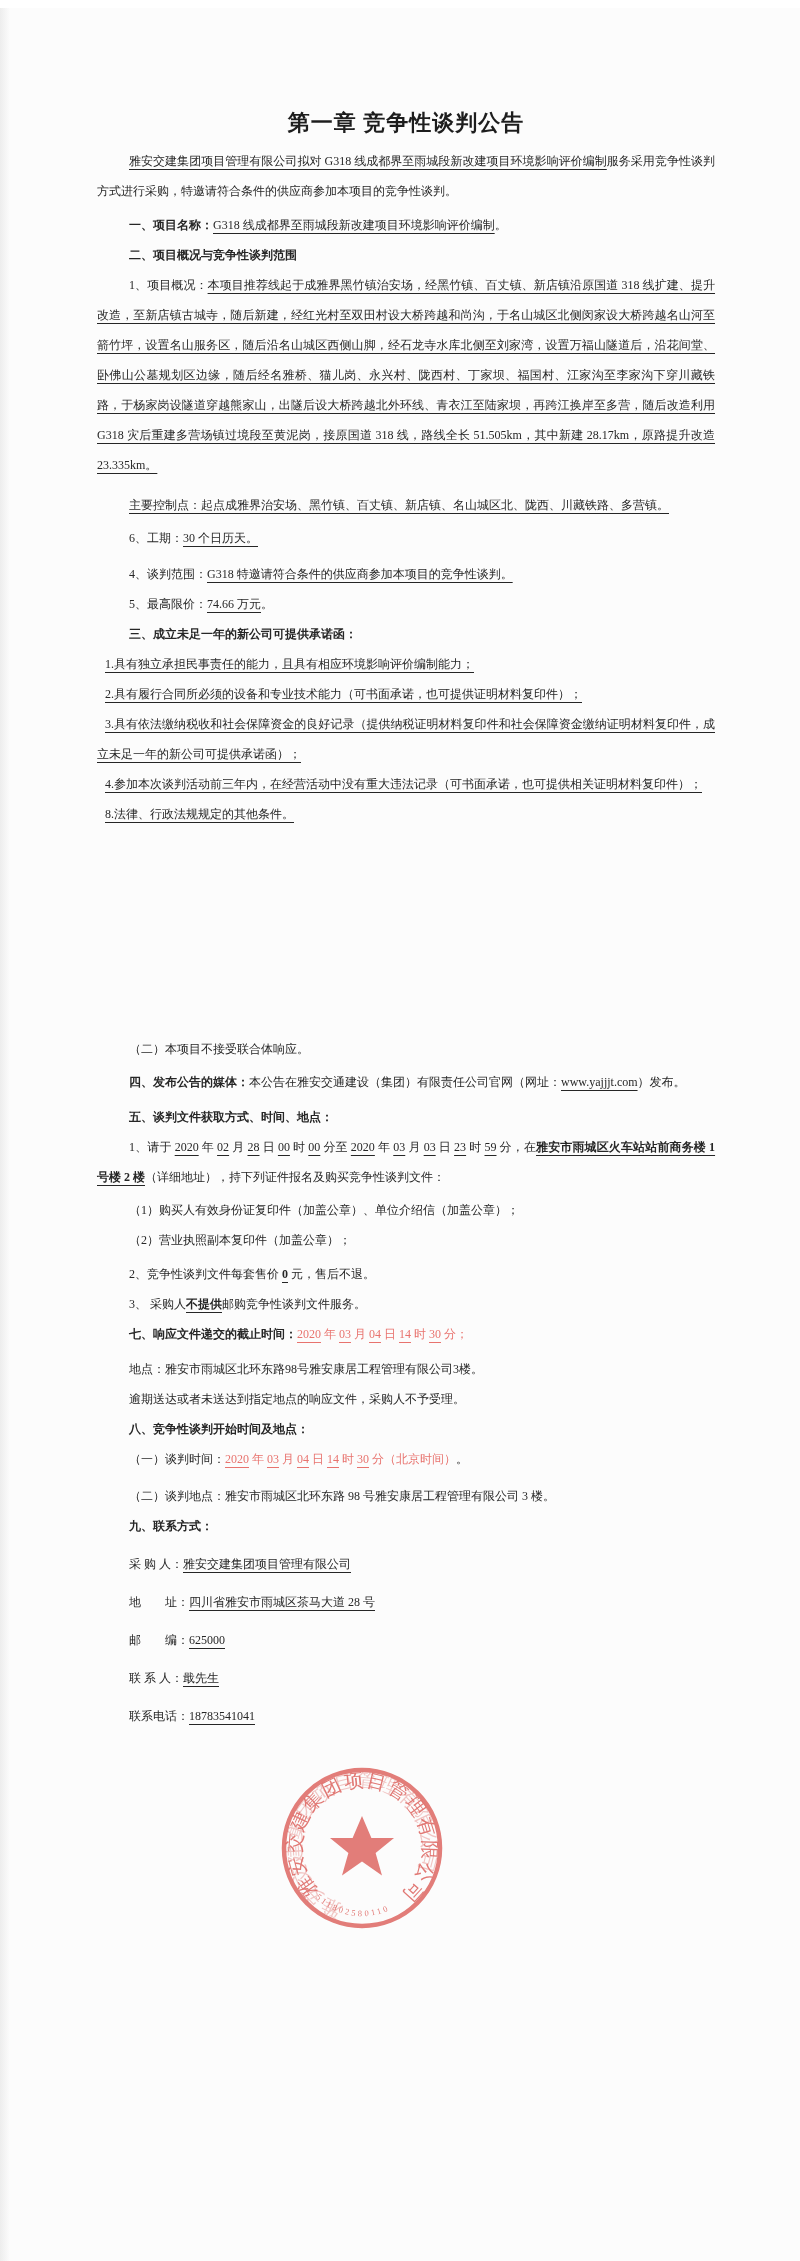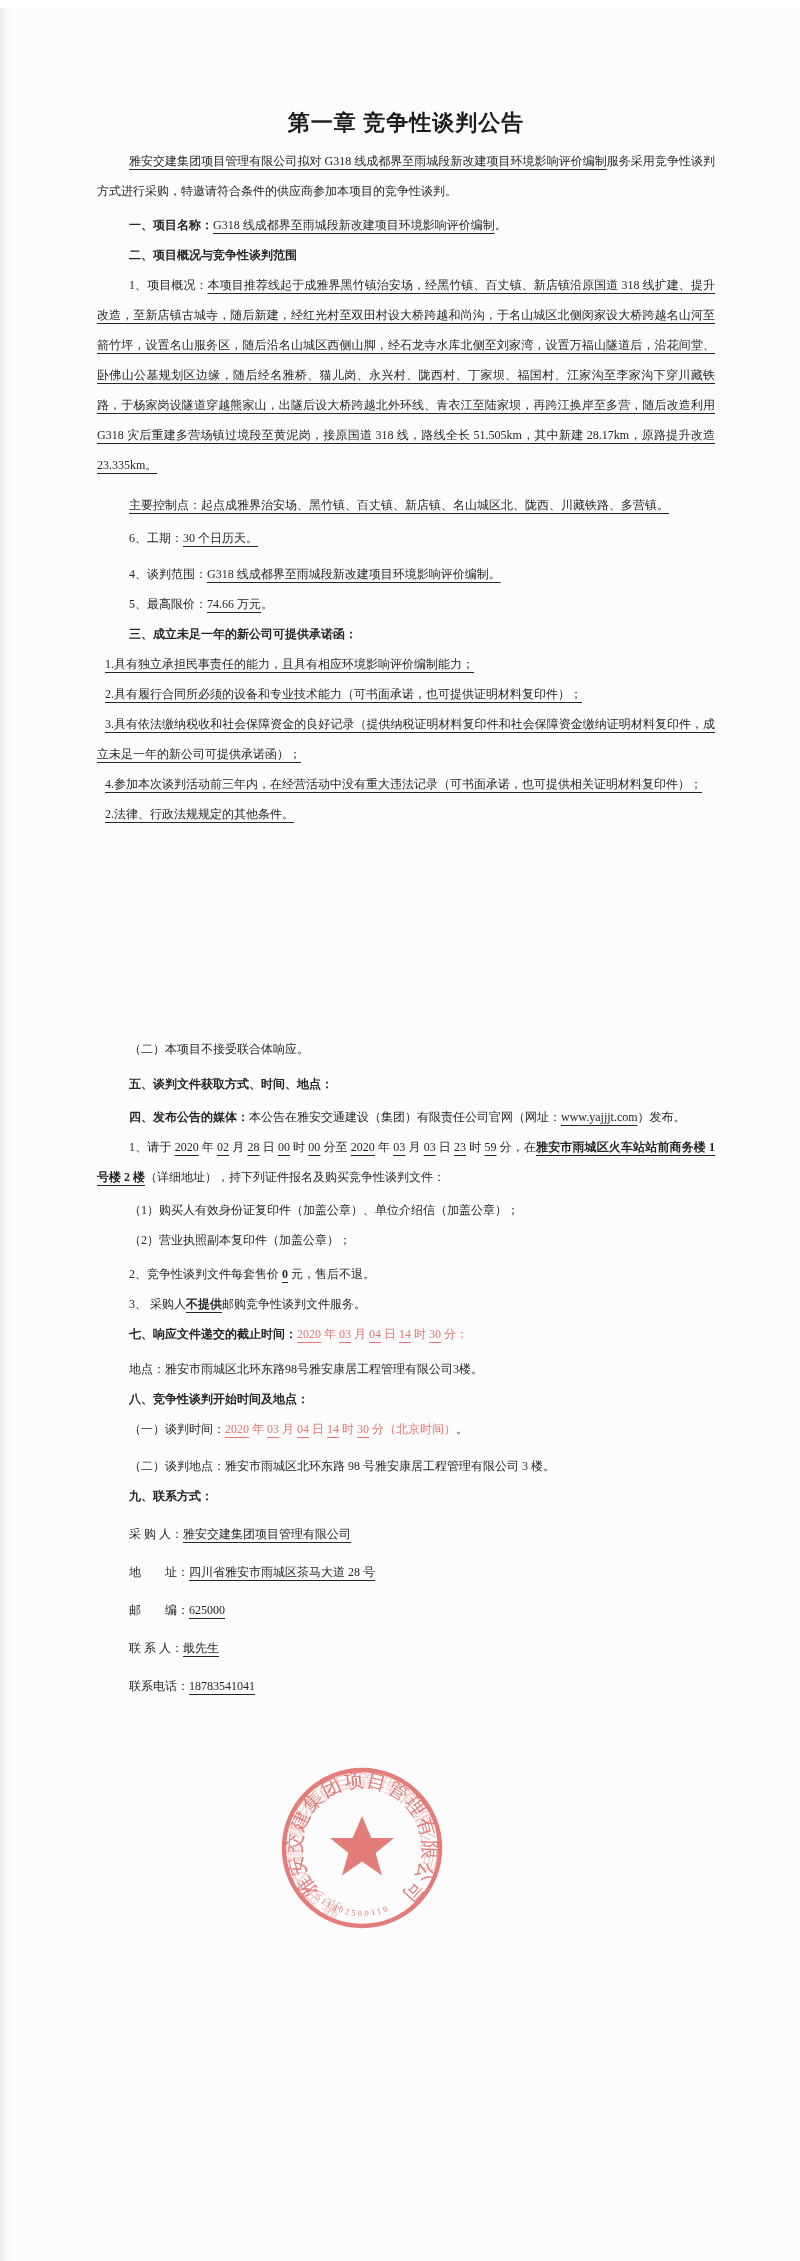--- a/index.html
+++ b/index.html
@@ -41,39 +41,40 @@
 <div class="page">
   <div class="content">
     <h1 class="title">第一章  竞争性谈判公告</h1>
     <div>
         <p class="para ind2" style="margin-top: 6px;"><span class="seg u">雅安交建集团项目管理有限公司拟对 G318 线成都界至雨城段新改建项目环境影响评价编制</span><span class="seg">服务采用竞争性谈判方式进行采购，特邀请符合条件的供应商参加本项目的竞争性谈判。</span></p>
         <p class="para ind2" style="margin-top: 4px;"><span class="seg b">一、项目名称：</span><span class="seg u">G318 线成都界至雨城段新改建项目环境影响评价编制</span><span class="seg">。</span></p>
         <p class="para ind2"><span class="seg b">二、项目概况与竞争性谈判范围</span></p>
         <p class="para ind2"><span class="seg">1、项目概况：</span><span class="seg u">本项目推荐线起于成雅界黑竹镇治安场，经黑竹镇、百丈镇、新店镇沿原国道 318 线扩建、提升改造，至新店镇古城寺，随后新建，经红光村至双田村设大桥跨越和尚沟，于名山城区北侧闵家设大桥跨越名山河至箭竹坪，设置名山服务区，随后沿名山城区西侧山脚，经石龙寺水库北侧至刘家湾，设置万福山隧道后，沿花间堂、卧佛山公墓规划区边缘，随后经名雅桥、猫儿岗、永兴村、陇西村、丁家坝、福国村、江家沟至李家沟下穿川藏铁路，于杨家岗设隧道穿越熊家山，出隧后设大桥跨越北外环线、青衣江至陆家坝，再跨江换岸至多营，随后改造利用 G318 灾后重建多营场镇过境段至黄泥岗，接原国道 318 线，路线全长 51.505km，其中新建 28.17km，原路提升改造 23.335km。</span></p>
         <p class="para ind2" style="margin-top: 10px;"><span class="seg u">主要控制点：起点成雅界治安场、黑竹镇、百丈镇、新店镇、名山城区北、陇西、川藏铁路、多营镇。</span></p>
         <p class="para ind2" style="margin-top: 3px;"><span class="seg">6、工期：</span><span class="seg u">30 个日历天。</span></p>
-        <p class="para ind2" style="margin-top: 6px;"><span class="seg">4、谈判范围：</span><span class="seg u">G318 线成都界至雨城段新改建项目环境影响评价编制。</span></p>
+        <p class="para ind2" style="margin-top: 6px;"><span class="seg">4、谈判范围：</span><span class="seg u">G318 特邀请符合条件的供应商参加本项目的竞争性谈判。</span></p>
         <p class="para ind2"><span class="seg">5、最高限价：</span><span class="seg u">74.66 万元</span><span class="seg">。</span></p>
         <p class="para ind2"><span class="seg b">三、成立未足一年的新公司可提供承诺函：</span></p>
         <p class="para ind05"><span class="seg u">1.具有独立承担民事责任的能力，且具有相应环境影响评价编制能力；</span></p>
         <p class="para ind05"><span class="seg u">2.具有履行合同所必须的设备和专业技术能力（可书面承诺，也可提供证明材料复印件）；</span></p>
         <p class="para ind05"><span class="seg u">3.具有依法缴纳税收和社会保障资金的良好记录（提供纳税证明材料复印件和社会保障资金缴纳证明材料复印件，成立未足一年的新公司可提供承诺函）；</span></p>
         <p class="para ind05"><span class="seg u">4.参加本次谈判活动前三年内，在经营活动中没有重大违法记录（可书面承诺，也可提供相关证明材料复印件）；</span></p>
-        <p class="para ind05"><span class="seg u">2.法律、行政法规规定的其他条件。</span></p>
+        <p class="para ind05"><span class="seg u">8.法律、行政法规规定的其他条件。</span></p>
         <div class="spacer" style="height: 205px;"></div>
         <p class="para ind2"><span class="seg">（二）本项目不接受联合体响应。</span></p>
+        <p class="para ind2" style="margin-top: 3px;"><span class="seg b">四、发布公告的媒体：</span><span class="seg">本公告在雅安交通建设（集团）有限责任公司官网（网址：</span><span class="seg u">www.yajjjt.com</span><span class="seg">）发布。</span></p>
         <p class="para ind2" style="margin-top: 5px;"><span class="seg b">五、谈判文件获取方式、时间、地点：</span></p>
-        <p class="para ind2" style="margin-top: 3px;"><span class="seg b">四、发布公告的媒体：</span><span class="seg">本公告在雅安交通建设（集团）有限责任公司官网（网址：</span><span class="seg u">www.yajjjt.com</span><span class="seg">）发布。</span></p>
         <p class="para ind2"><span class="seg">1、请于 </span><span class="seg u">2020</span><span class="seg"> 年 </span><span class="seg u">02</span><span class="seg"> 月 </span><span class="seg u">28</span><span class="seg"> 日 </span><span class="seg u">00</span><span class="seg"> 时 </span><span class="seg u">00</span><span class="seg"> 分至 </span><span class="seg u">2020</span><span class="seg"> 年 </span><span class="seg u">03</span><span class="seg"> 月 </span><span class="seg u">03</span><span class="seg"> 日 </span><span class="seg u">23</span><span class="seg"> 时 </span><span class="seg u">59</span><span class="seg"> 分，在</span><span class="seg b u">雅安市雨城区火车站站前商务楼 1 号楼 2 楼</span><span class="seg">（详细地址），持下列证件报名及购买竞争性谈判文件：</span></p>
         <p class="para ind2" style="margin-top: 3px;"><span class="seg">（1）购买人有效身份证复印件（加盖公章）、单位介绍信（加盖公章）；</span></p>
         <p class="para ind2"><span class="seg">（2）营业执照副本复印件（加盖公章）；</span></p>
         <p class="para ind2" style="margin-top: 4px;"><span class="seg">2、竞争性谈判文件每套售价 </span><span class="seg b u">0</span><span class="seg"> 元，售后不退。</span></p>
         <p class="para ind2"><span class="seg">3、 采购人</span><span class="seg b u">不提供</span><span class="seg">邮购竞争性谈判文件服务。</span></p>
         <p class="para ind2"><span class="seg b">七、响应文件递交的截止时间：</span><span class="seg u red">2020</span><span class="seg red"> 年 </span><span class="seg u red">03</span><span class="seg red"> 月 </span><span class="seg u red">04</span><span class="seg red"> 日 </span><span class="seg u red">14</span><span class="seg red"> 时 </span><span class="seg u red">30</span><span class="seg red"> 分；</span></p>
         <p class="para ind2" style="margin-top: 5px;"><span class="seg">地点：雅安市雨城区北环东路98号雅安康居工程管理有限公司3楼。</span></p>
+        <p class="para ind2"><span class="seg">逾期送达或者未送达到指定地点的响应文件，采购人不予受理。</span></p>
         <p class="para ind2"><span class="seg b">八、竞争性谈判开始时间及地点：</span></p>
         <p class="para ind2"><span class="seg">（一）谈判时间：</span><span class="seg u red">2020</span><span class="seg red"> 年 </span><span class="seg u red">03</span><span class="seg red"> 月 </span><span class="seg u red">04</span><span class="seg red"> 日 </span><span class="seg u red">14</span><span class="seg red"> 时 </span><span class="seg u red">30</span><span class="seg red"> 分</span><span class="seg red">（北京时间）</span><span class="seg">。</span></p>
         <p class="para ind2" style="margin-top: 7px;"><span class="seg">（二）谈判地点：雅安市雨城区北环东路 98 号雅安康居工程管理有限公司 3 楼。</span></p>
         <p class="para ind2"><span class="seg b">九、联系方式：</span></p>
         <p class="para ind2 contact" style="margin-top: 8px;"><span class="seg">采 购 人：</span><span class="seg u">雅安交建集团项目管理有限公司</span></p>
         <p class="para ind2 contact" style="margin-top: 8px;"><span class="seg">地　　址：</span><span class="seg u">四川省雅安市雨城区茶马大道 28 号</span></p>
         <p class="para ind2 contact" style="margin-top: 8px;"><span class="seg">邮　　编：</span><span class="seg u">625000</span></p>
         <p class="para ind2 contact" style="margin-top: 8px;"><span class="seg">联 系 人：</span><span class="seg u">戢先生</span></p>
         <p class="para ind2 contact" style="margin-top: 8px;"><span class="seg">联系电话：</span><span class="seg u">18783541041</span></p>
       </div>

